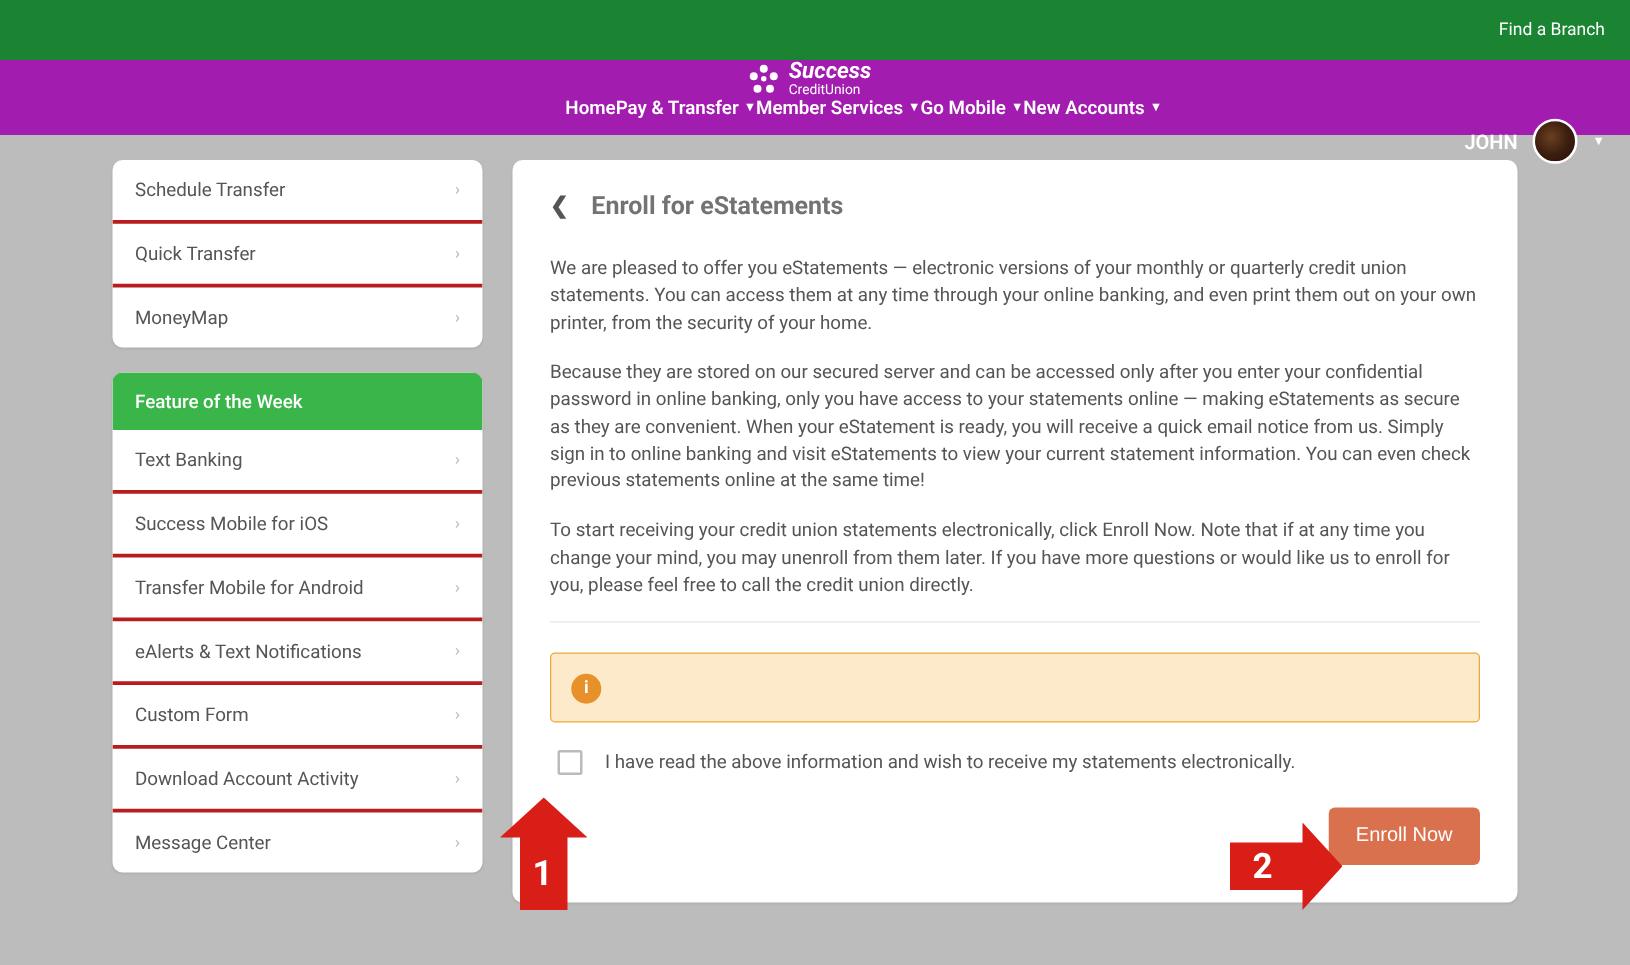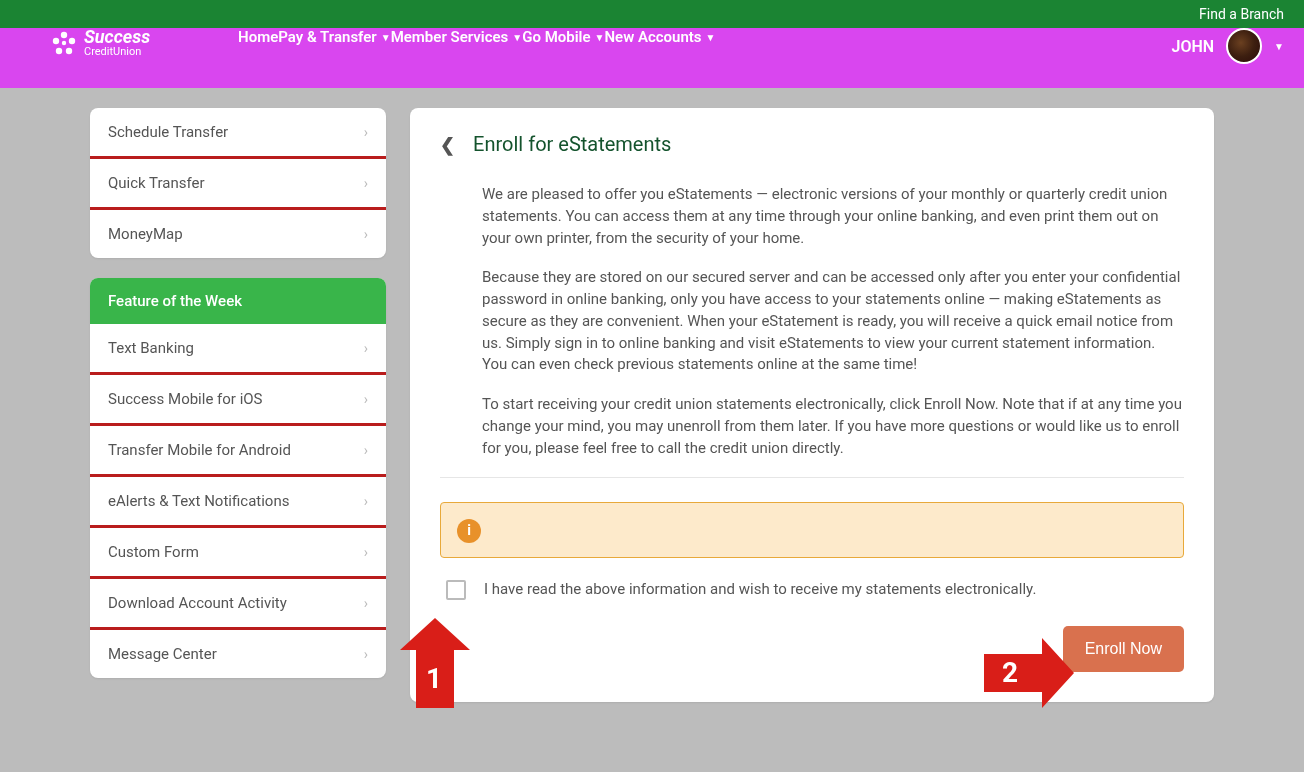--- a/index.html
+++ b/index.html
@@ -5,35 +5,36 @@
   * { box-sizing: border-box; margin: 0; padding: 0; }
   body {
     font-family: -apple-system, BlinkMacSystemFont, "Segoe UI", Roboto, Arial, sans-serif;
     background: #bcbcbc;
     width: 1304px;
     height: 772px;
     overflow: hidden;
   }
   .topbar {
     background: #1b8433;
-    height: 28px;
+    height: 48px;
     color: #fff;
     display: flex;
     justify-content: flex-end;
     align-items: center;
     padding: 0 20px;
     font-size: 14px;
   }
   .navbar {
-    background: #d946ef;
+    background: #a21caf;
     height: 60px;
     display: flex;
-    align-items: flex-start;
+    align-items: center;
     padding: 0 20px 0 50px;
     color: #fff;
+    flex-direction: column;
   }
   .logo {
     display: flex;
     align-items: center;
     gap: 6px;
     margin-right: 40px;
   }
   .logo-mark {
     width: 28px; height: 28px;
     position: relative;
@@ -87,23 +88,23 @@
   .main-card {
     flex: 1;
     background: #fff;
     border-radius: 8px;
     padding: 24px 30px 30px 30px;
     box-shadow: 0 1px 2px rgba(0,0,0,0.08);
     position: relative;
   }
   .main-header { display: flex; align-items: center; gap: 18px; margin-bottom: 28px; }
   .back-arrow { font-size: 18px; color: #555; cursor: pointer; font-weight: bold; }
-  .main-title { font-size: 20px; color: #14532d; font-weight: 400; }
+  .main-title { font-size: 20px; color: #737373; font-weight: 700; }
   .body-text { color: #555; font-size: 15px; line-height: 1.45; }
-  .body-text p { margin-bottom: 18px; margin-left: 42px; }
+  .body-text p { margin-bottom: 18px; }
   .divider { border: none; border-top: 1px solid #e6e6e6; margin: 10px 0 24px 0; }
 
   .info-box {
     background: #fdeacb;
     border: 1px solid #e8a93a;
     border-radius: 4px;
     padding: 14px 16px;
     display: flex;
     gap: 14px;
     color: #8a4b00;

